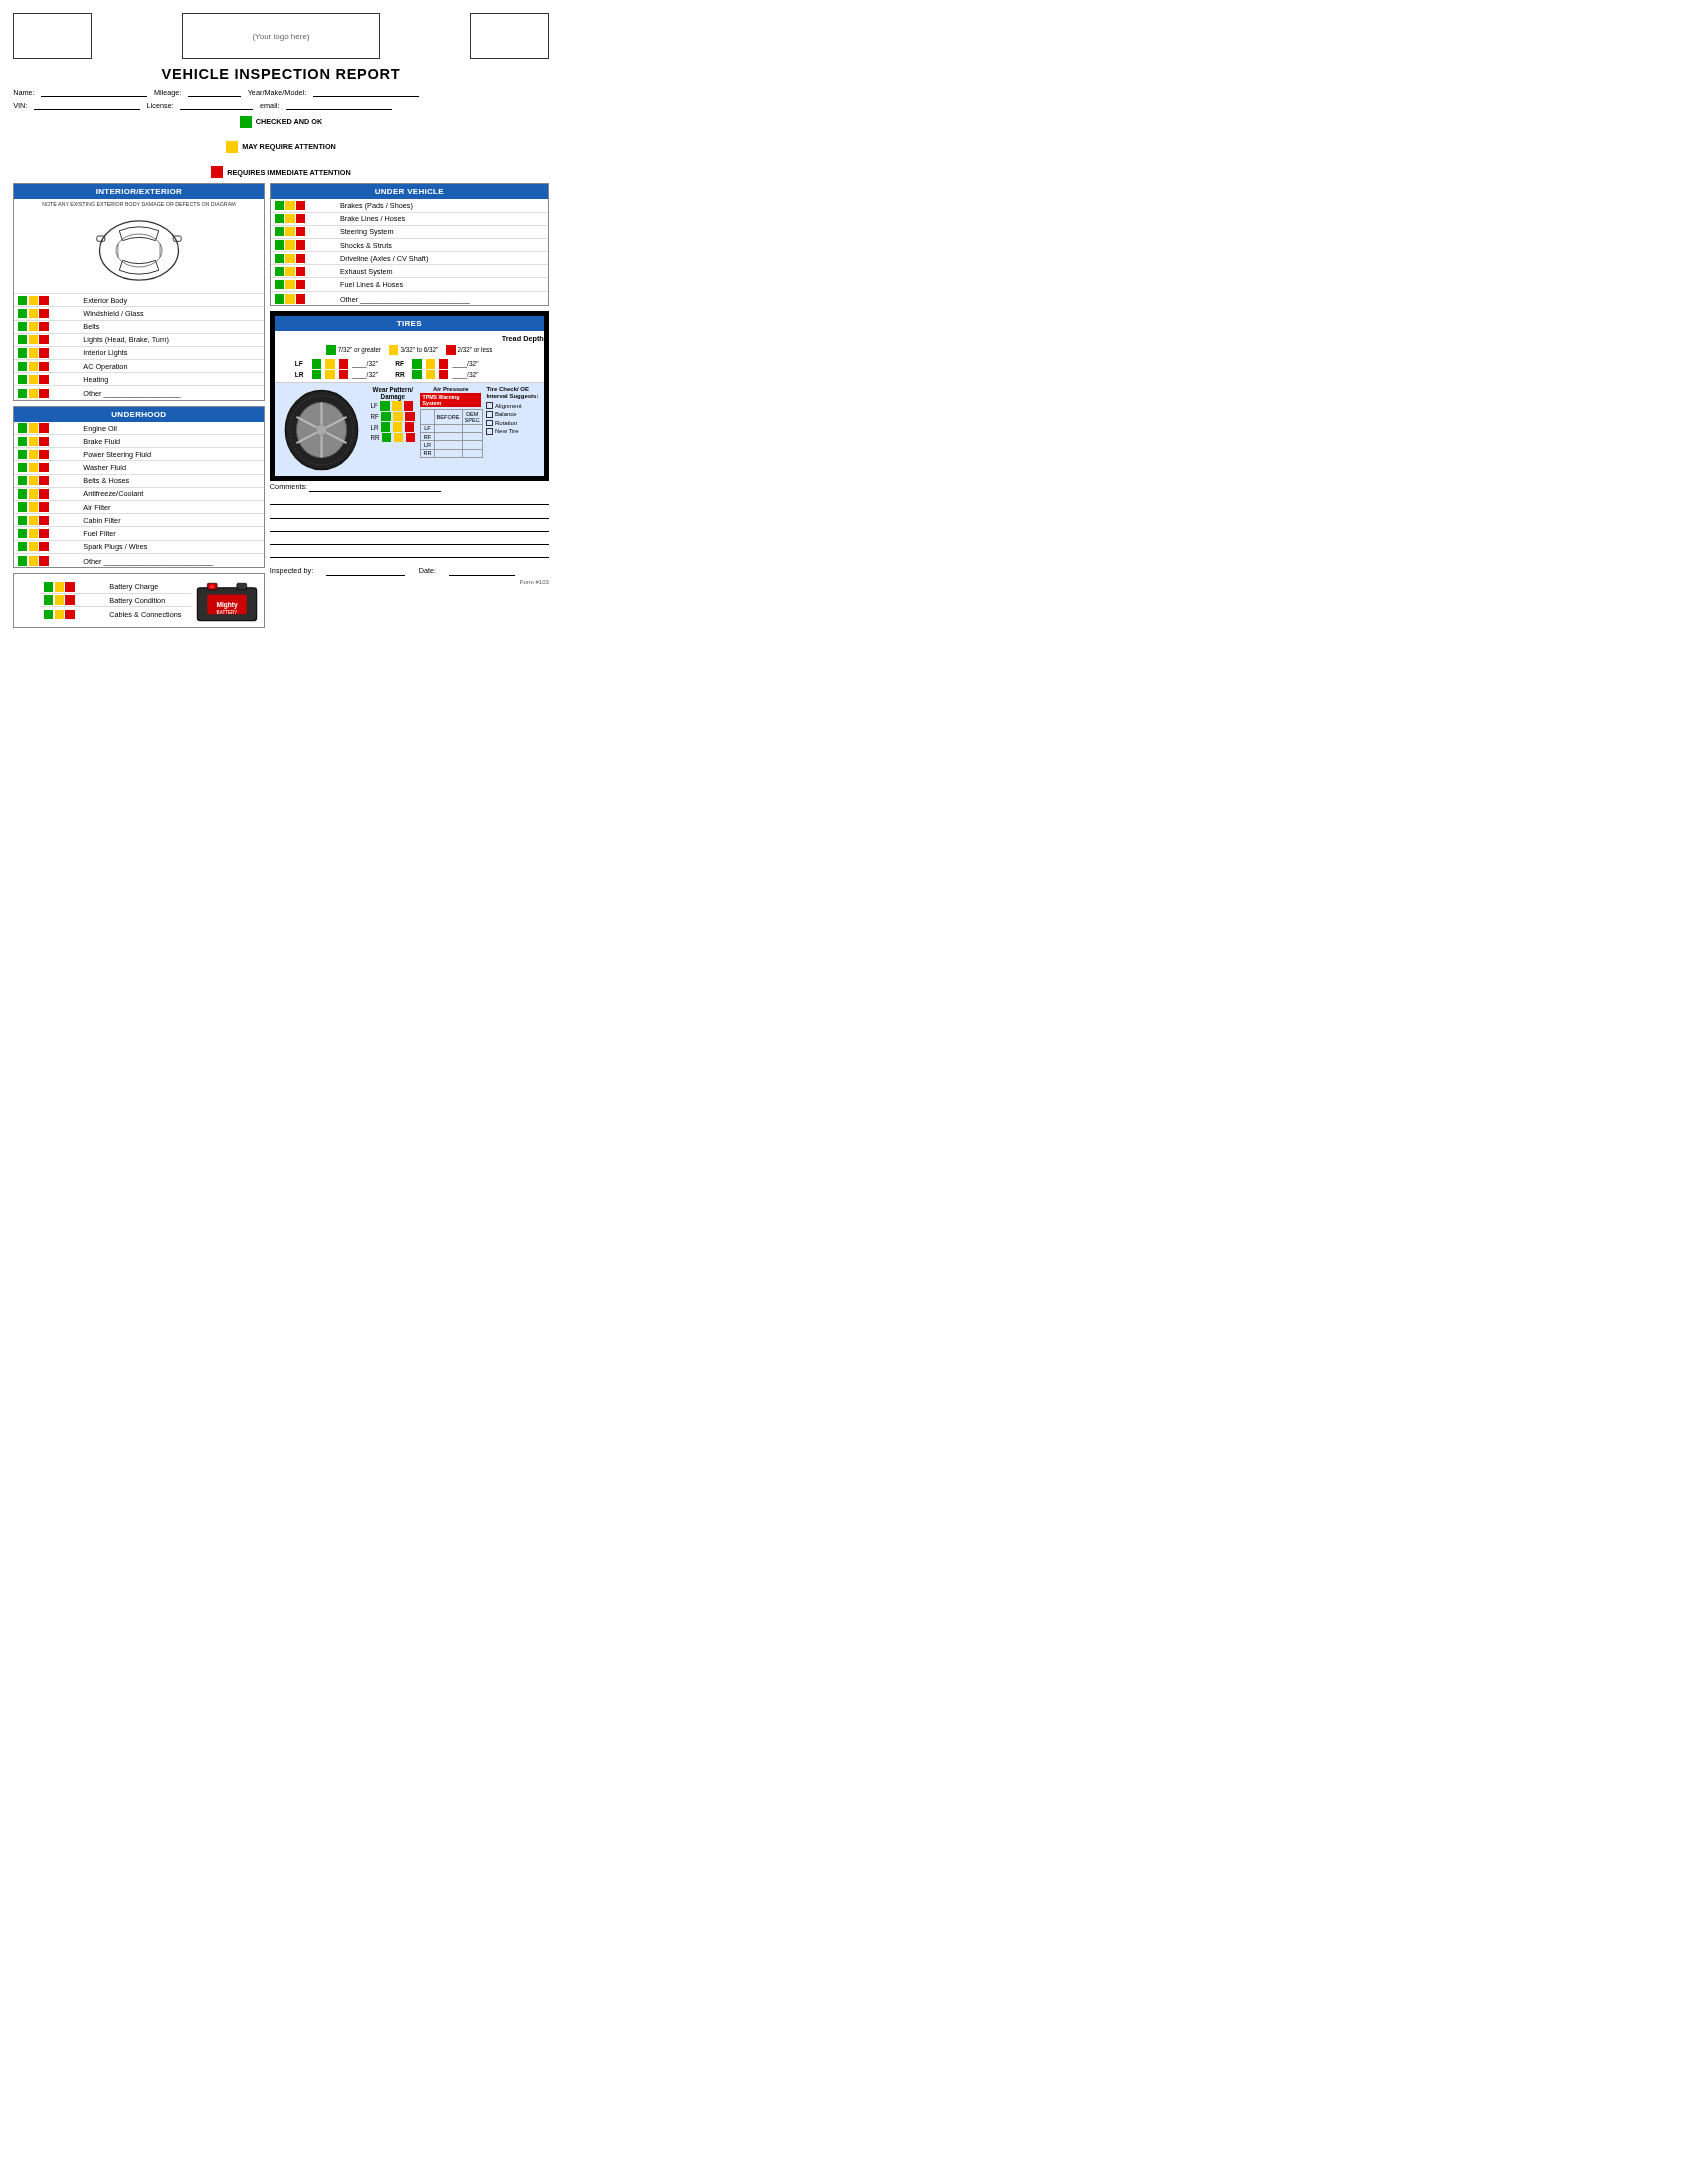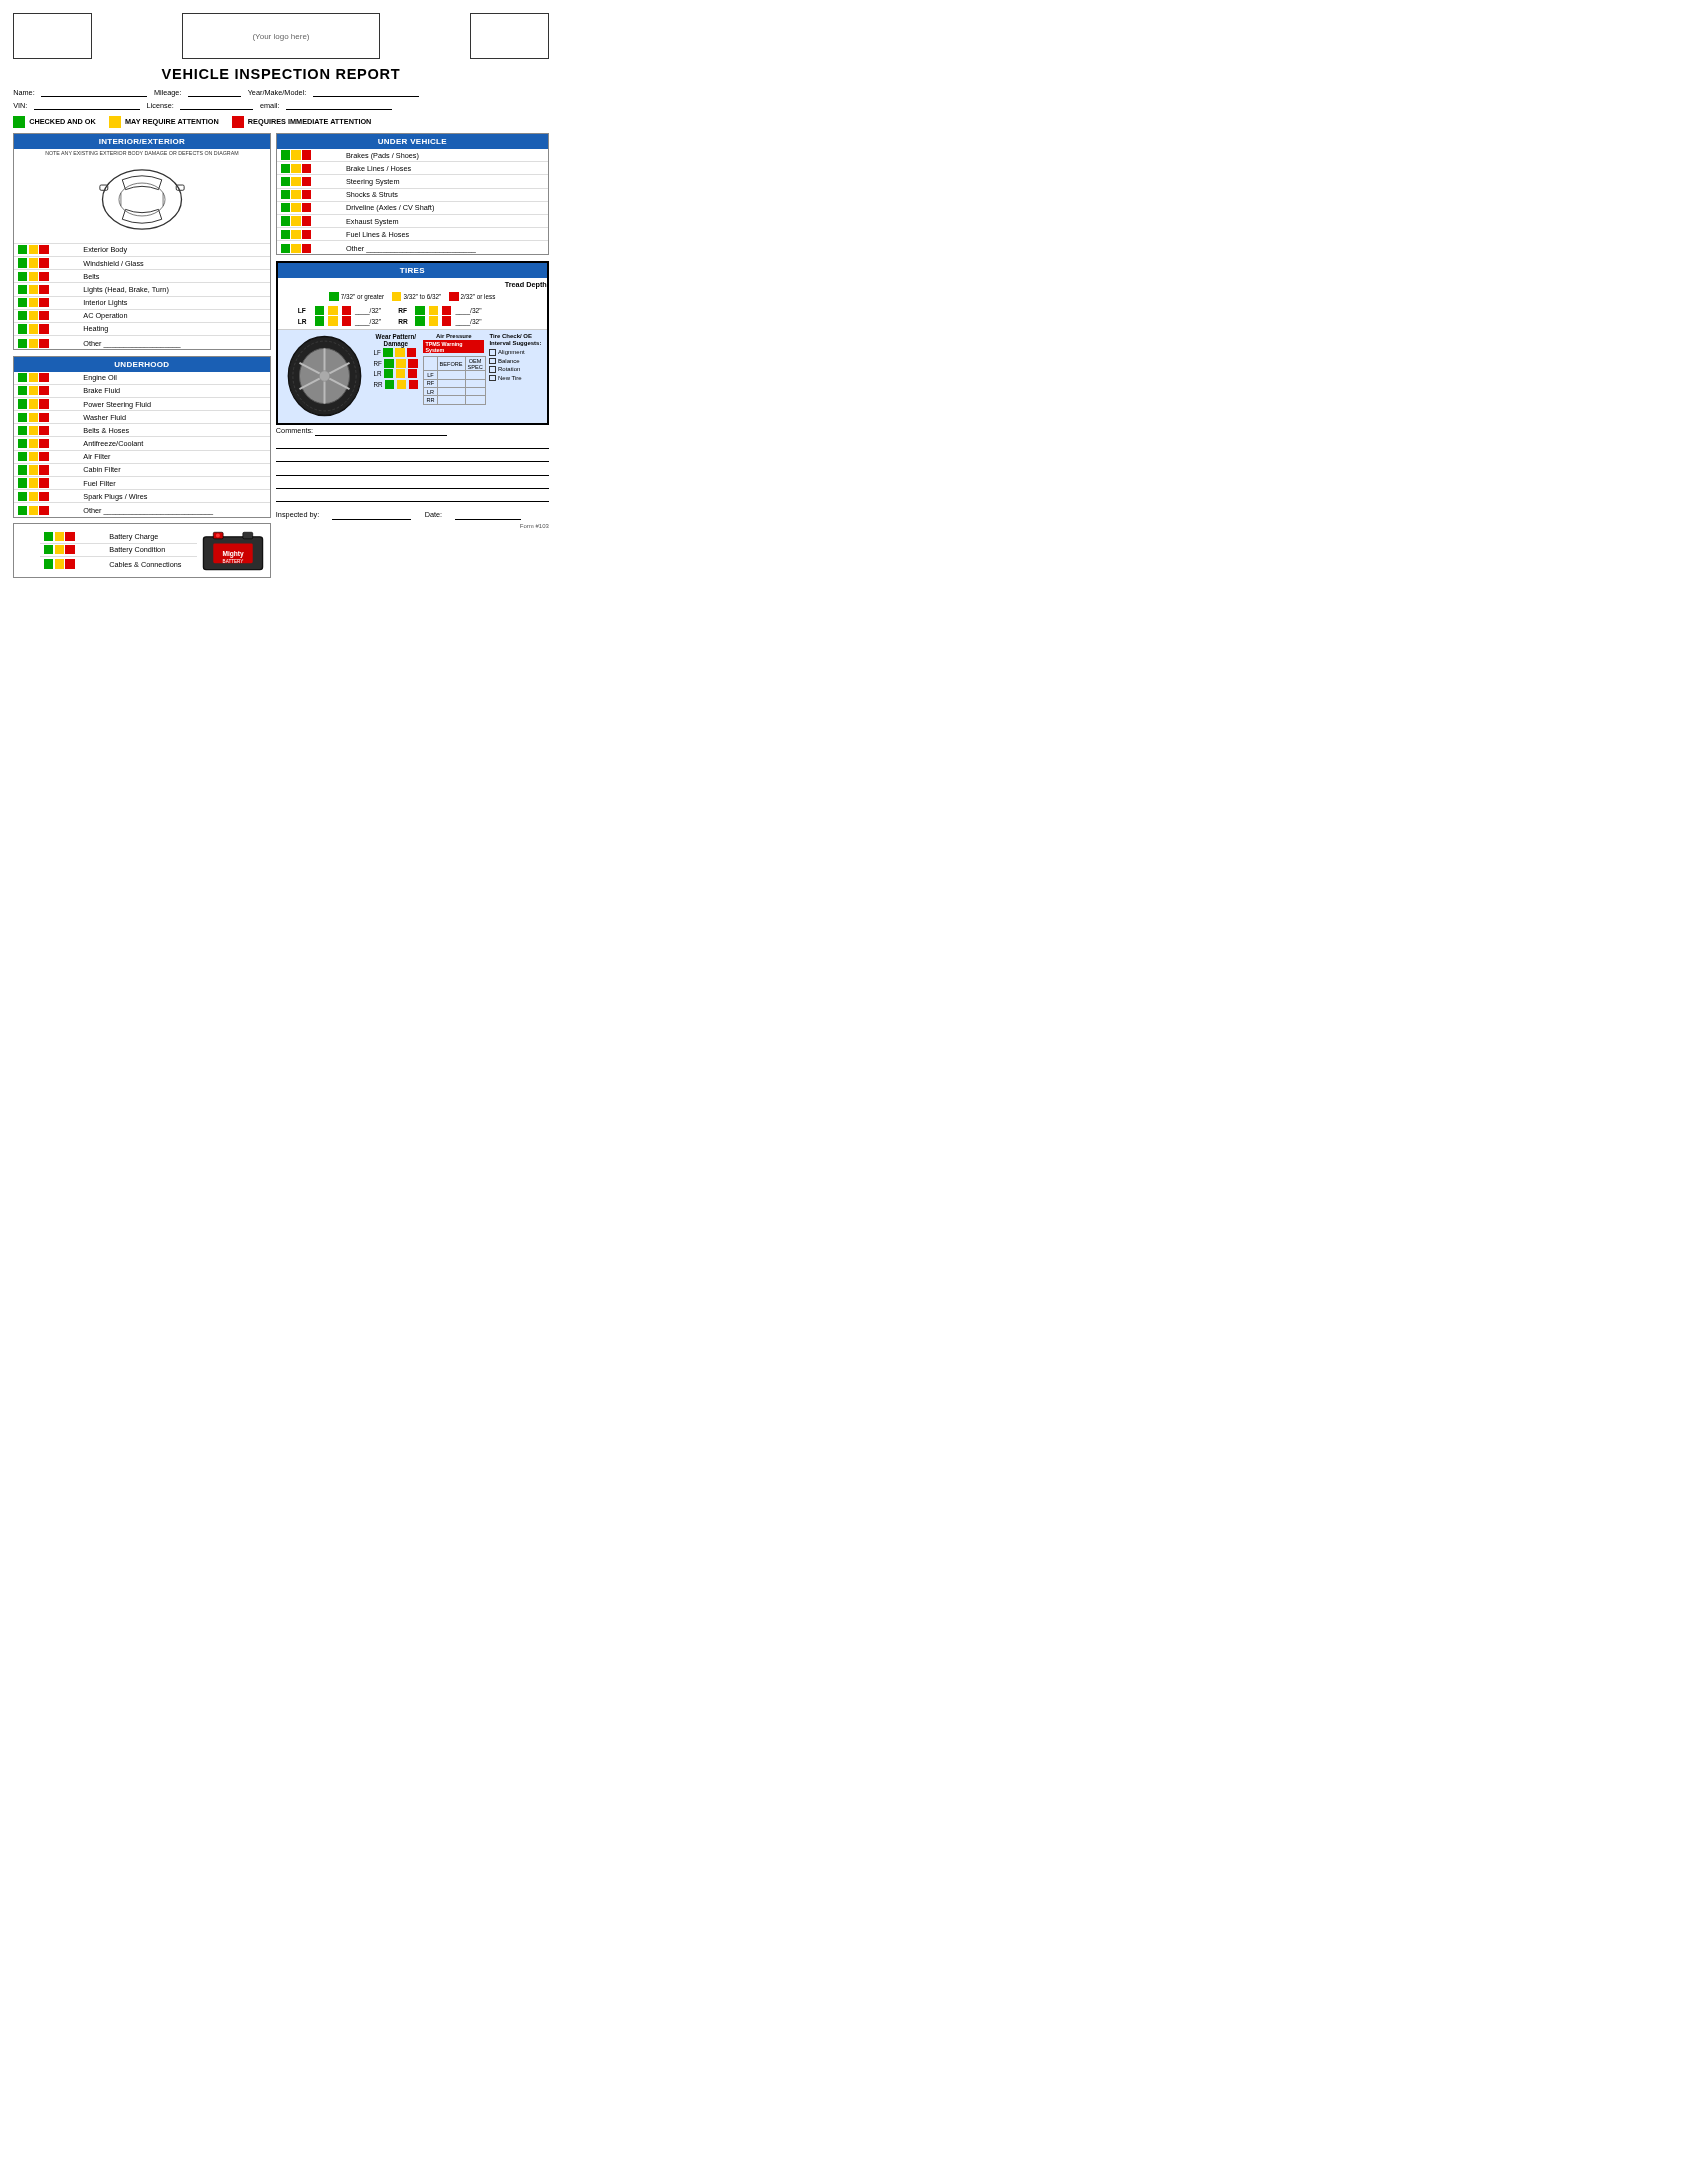--- a/index.html
+++ b/index.html
@@ -58,20 +58,21 @@
       display: inline-block;
       min-width: 53px;
     }
     .underline-long { min-width: 106px; }
     .underline-med { min-width: 73px; }
     .legend-row {
       display: flex;
       align-items: center;
       gap: 13.2px;
       margin: 5.3px 0;
+      flex-direction: column;
     }
     .legend-item {
       display: flex;
       align-items: center;
       gap: 4px;
       font-weight: bold;
       font-size: 7.3px;
     }
     .sq { width: 12px; height: 12px; display: inline-block; }
     .sq-green { background: #00aa00; }
@@ -128,21 +129,21 @@
       border-bottom: 0.7px solid #ddd;
     }
     .car-note {
       font-size: 5.3px;
       text-align: center;
       color: #333;
       padding: 1.3px;
     }
 
     
-    .tires-section { border: 2px solid #000000; }
+    .tires-section { border: 5px solid #000000; }
     .tread-title { text-align: right; font-weight: bold; font-size: 7.3px; padding: 2.6px 0 1.3px; }
     .tread-legend {
       display: flex;
       justify-content: center;
       gap: 8px;
       padding: 1.3px 4px;
       font-size: 6.3px;
       align-items: center;
     }
     .tread-legend-item { display: flex; align-items: center; gap: 2px; }

